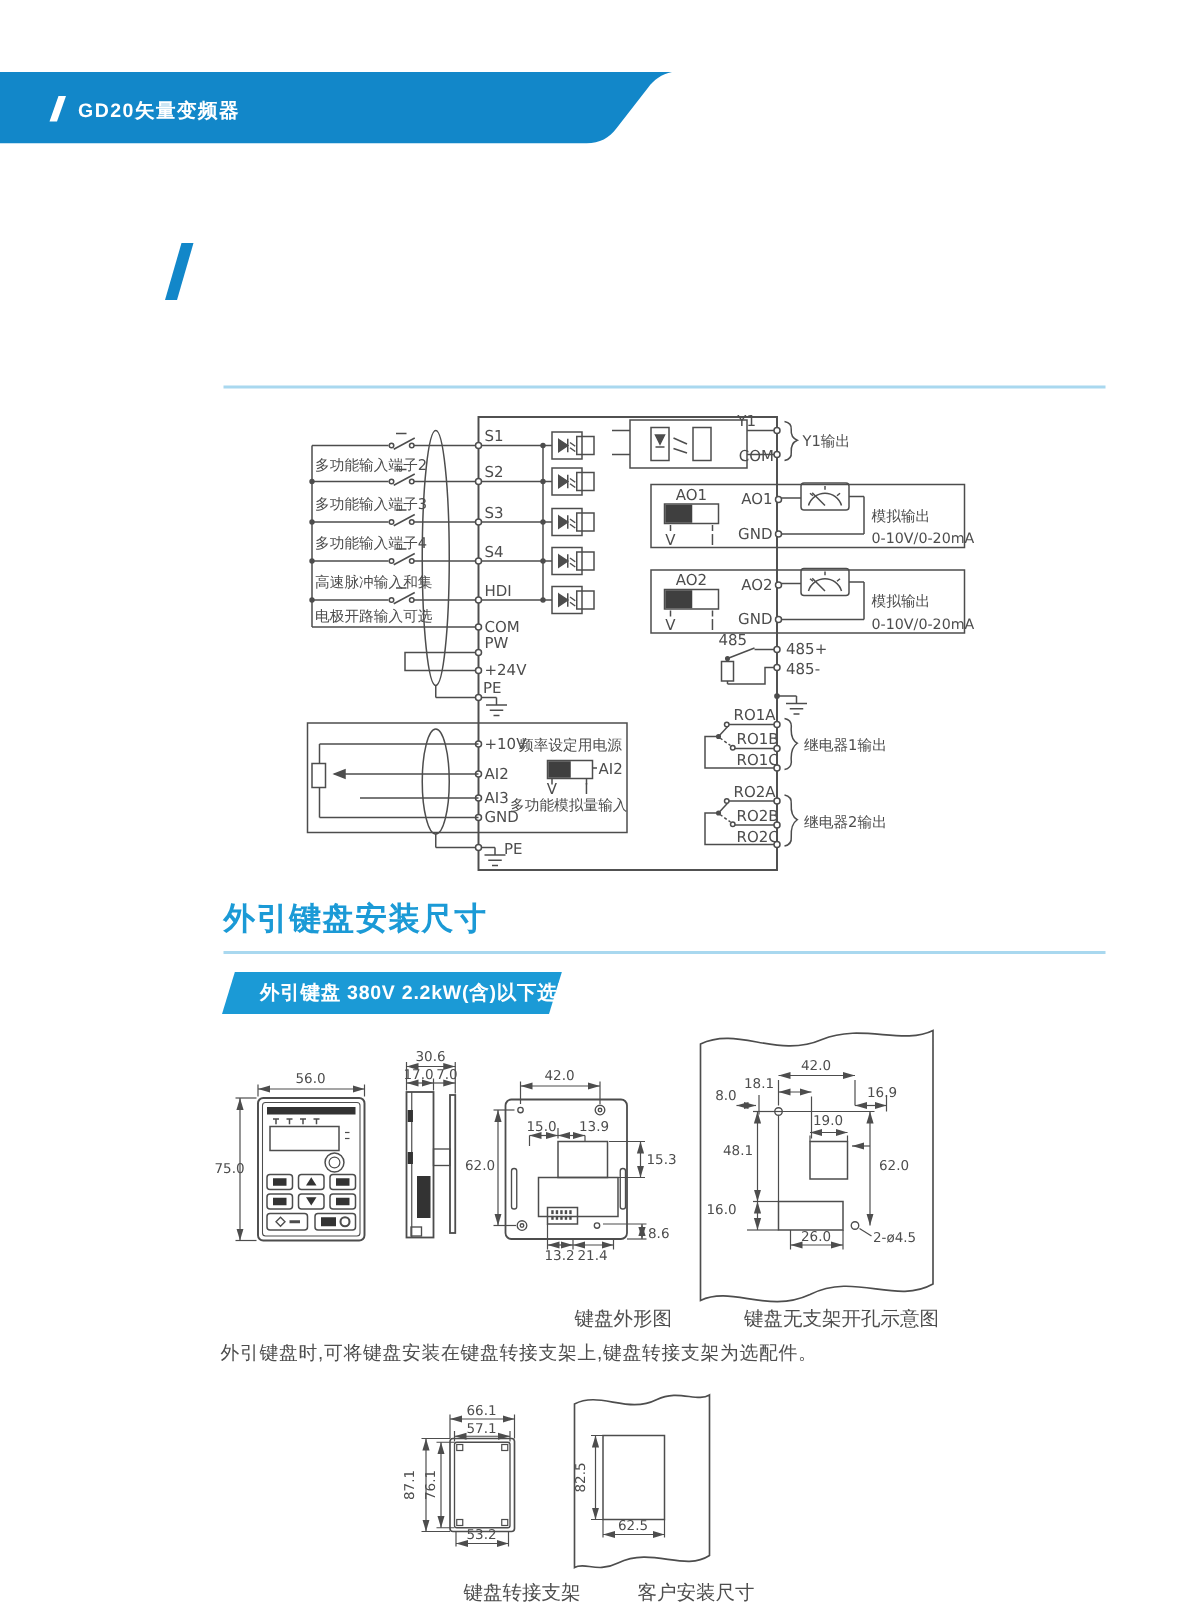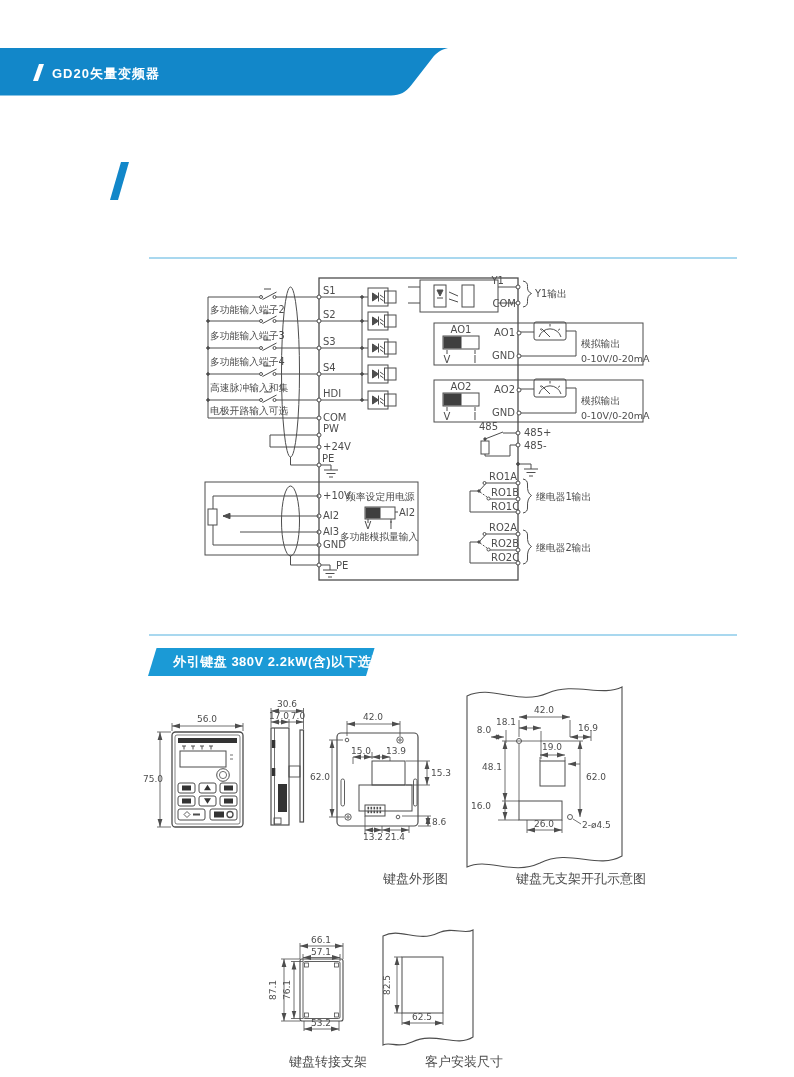--- a/index.html
+++ b/index.html
@@ -373,20 +373,21 @@
     <text class="lat" x="143" y="245">AI2</text>
     <text class="lat" x="143" y="261">AI3</text>
     <text class="lat" x="143" y="274">GND</text>
     <text class="lat" x="219" y="242">AI2</text>
     <text class="lat" x="188" y="255" text-anchor="middle">V</text>
     <text class="lat" x="211" y="255" text-anchor="middle">I</text>
     <text class="cjk" x="160" y="266">多功能模拟量输入</text>
     <text class="lat" x="156" y="295">PE</text>
   </svg>
 
+  <div class="sectionHeading" style="top:550px">外引键盘安装尺寸</div>
   <div class="sectionRule" style="top:586px"></div>
 
   <div id="banner">
     <span>外引键盘 380V 2.2kW(含)以下选配结构图</span>
   </div>
 
   <svg class="abs" style="left:140px;top:632px" width="520" height="212" viewBox="0 0 520 212">
     <defs>
       <marker id="ar2" markerWidth="10" markerHeight="8" refX="8" refY="3" orient="auto-start-reverse" markerUnits="userSpaceOnUse">
         <path d="M0,0.6 L8,3 L0,5.4 Z" fill="#4d4d4d"></path>
@@ -566,22 +567,23 @@
     <text class="dim" x="448" y="51" text-anchor="middle">16.9</text>
     <text class="dim" x="412" y="70" text-anchor="middle">19.0</text>
     <text class="dim" x="352" y="90" text-anchor="middle">48.1</text>
     <text class="dim" x="446" y="100">62.0</text>
     <text class="dim" x="341" y="129" text-anchor="middle">16.0</text>
     <text class="dim" x="404" y="147" text-anchor="middle">26.0</text>
     <text class="dim" x="442" y="148">2-ø4.5</text>
   </svg>
 
   <div class="caption" style="left:328px;top:822px;width:120px">键盘外形图</div>
-  <div class="caption" style="left:486px;top:822px;width:160px">键盘无支架开孔示意图</div>
-
+  <div class="caption" style="left:466px;top:822px;width:160px">键盘无支架开孔示意图</div>
+
+  <div id="note">外引键盘时,可将键盘安装在键盘转接支架上,键盘转接支架为选配件。</div>
 
   <svg class="abs" style="left:260px;top:875px" width="250" height="150" viewBox="0 0 250 150">
     <defs>
       <marker id="ar3" markerWidth="10" markerHeight="8" refX="8" refY="3" orient="auto-start-reverse" markerUnits="userSpaceOnUse">
         <path d="M0,0.6 L8,3 L0,5.4 Z" fill="#4d4d4d"></path>
       </marker>
     </defs>
 
     <g stroke="#4d4d4d" stroke-width="1.1" fill="none">
       <rect x="40" y="36" width="43" height="62" rx="2"></rect>
@@ -623,17 +625,17 @@
         <line x1="142" y1="90" x2="134" y2="90"></line>
       <line x1="137" y1="34" x2="137" y2="90" marker-start="url(#ar3)" marker-end="url(#ar3)"></line>
       <line x1="142" y1="90" x2="142" y2="102"></line>
         <line x1="183" y1="90" x2="183" y2="102"></line>
       <line x1="142" y1="100" x2="183" y2="100" marker-start="url(#ar3)" marker-end="url(#ar3)"></line>
     </g>
     <text class="dim" x="130" y="62" text-anchor="middle" transform="rotate(-90 130 62)">82.5</text>
     <text class="dim" x="162" y="97" text-anchor="middle">62.5</text>
   </svg>
 
-  <div class="caption" style="left:252px;top:1005px;width:115px">键盘转接支架</div>
+  <div class="caption" style="left:272px;top:1005px;width:115px">键盘转接支架</div>
   <div class="caption" style="left:388px;top:1005px;width:115px">客户安装尺寸</div>
 
   <div id="pageNum">13</div>
 </div>
 
 </body></html>

